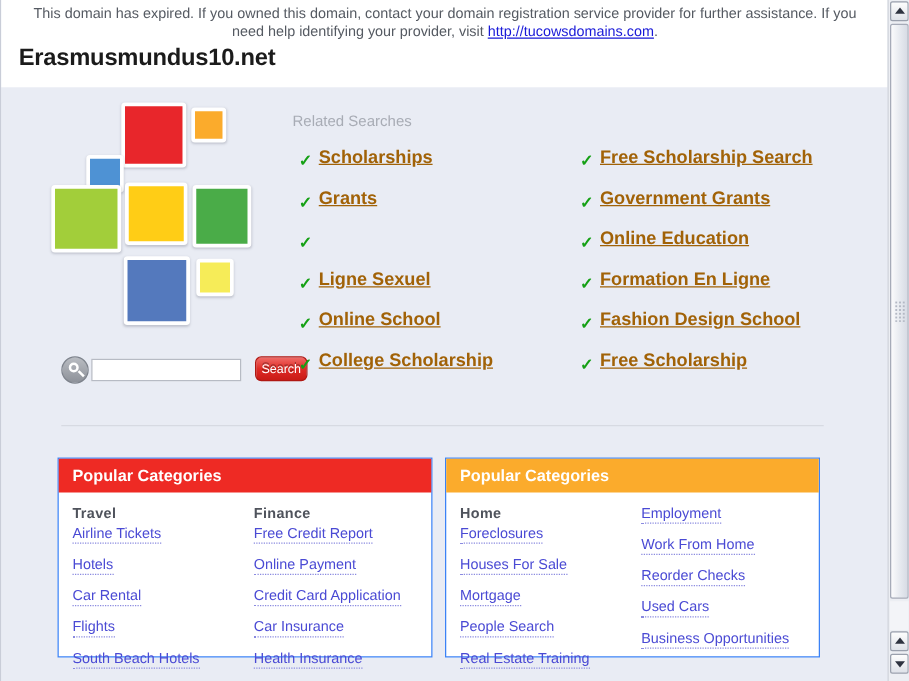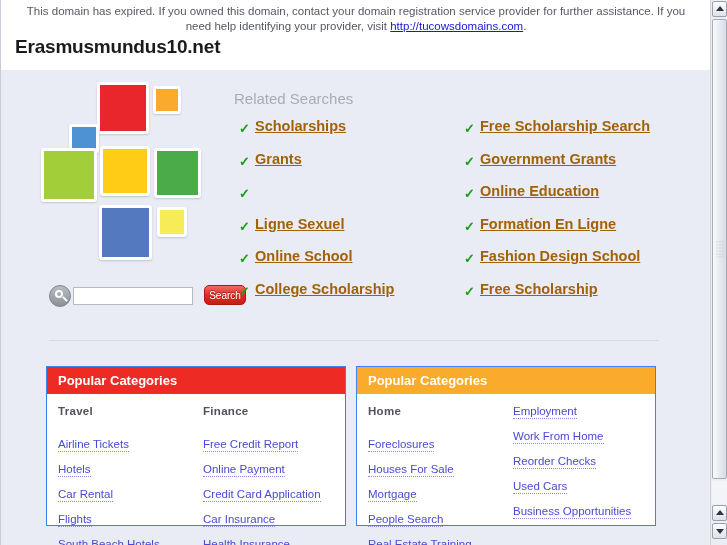--- a/index.html
+++ b/index.html
@@ -112,21 +112,21 @@
     border:1px solid #b01712; border-radius:5px;
     color:#ffffff; font-size:10px; font-weight:normal;
     font-family:"Liberation Sans", sans-serif;
     text-shadow:0 -1px 0 rgba(0,0,0,0.35);
     cursor:pointer; padding:0;
   }
 
   
   #related-label {
     position:absolute; left:233px; top:20px;
-    font-size:15px; color:#a8acb5;
+    font-size:12px; color:#a8acb5;
   }
   #related-grid {
     position:absolute; left:238px; top:48px; width:450px;
   }
   .rs-col { position:absolute; top:0; width:225px; }
   .rs-col.left  { left:0; }
   .rs-col.right { left:225px; }
   .rs-item { position:relative; height:32.6px; }
   .rs-check {
     position:absolute; left:0; top:5px; width:12px; height:12px;
@@ -154,21 +154,21 @@
   .panel-head {
     height:27px; line-height:27px; padding-left:11px;
     color:#ffffff; font-size:13px; font-weight:bold;
   }
   .panel-body { position:relative; padding:11px 0 0 11px; }
   .cat-col { position:absolute; top:11px; width:145px; }
   .cat-col.c1 { left:11px; }
   .cat-col.c2 { left:156px; }
   .cat-head {
     font-size:11.5px; font-weight:bold; color:#4f535c;
-    margin-bottom:21px; letter-spacing:0.3px;
+    margin-bottom:4px; letter-spacing:0.3px;
   }
   .cat-link {
     display:block; font-size:11.5px; color:#4a4ad4;
     text-decoration:none; border-bottom:1px dotted #8a8ae0;
     margin-bottom:11px; width:fit-content; line-height:13px;
   }
 </style>
 </head>
 <body>
 

